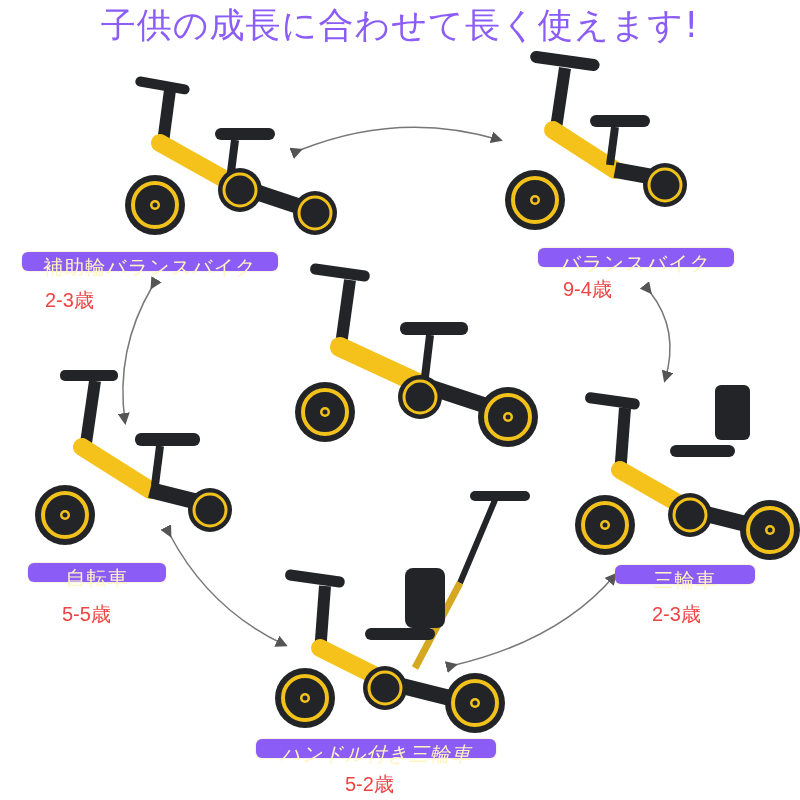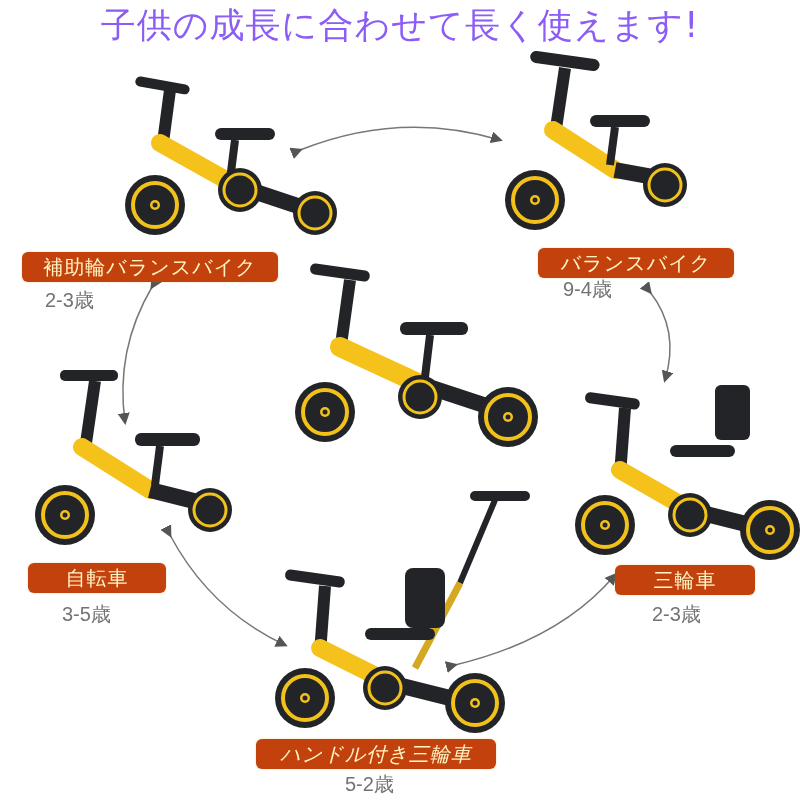--- a/index.html
+++ b/index.html
@@ -1,20 +1,20 @@
 <!DOCTYPE html>
 <html><head>
 <meta charset="utf-8">
 <style>
   html, body { margin:0; padding:0; background:#ffffff; }
   body { width:800px; height:800px; position:relative; overflow:hidden; font-family:"DejaVu Sans", sans-serif; }
   .title { position:absolute; left:0; top:2px; width:800px; text-align:center; font-size:35px; color:#8b5cf6; letter-spacing:1px; font-weight:500; }
   .bike { position:absolute; }
-  .label { position:absolute; height:30px; background:#c2410c; border-radius:6px; color:#fff4c2; font-size:20px; line-height:30px; text-align:center; letter-spacing:1px; box-shadow:0 0 2px rgba(200,150,0,0.4); }
-  .age { position:absolute; font-size:20px; color:#737373; font-family:"Liberation Sans", sans-serif; }
+  .label { position:absolute; height:19px; background:#8b5cf6; border-radius:6px; color:#fff4c2; font-size:20px; line-height:30px; text-align:center; letter-spacing:1px; box-shadow:0 0 2px rgba(200,150,0,0.4); }
+  .age { position:absolute; font-size:20px; color:#ef4444; font-family:"Liberation Sans", sans-serif; }
   svg.arrows { position:absolute; left:0; top:0; }
 </style>
 </head>
 <body>
 
 <div class="title">子供の成長に合わせて長く使えます!</div>
 
 <svg class="arrows" width="800" height="800">
   <defs>
     <marker id="ah" markerWidth="8" markerHeight="8" refX="6" refY="4" orient="auto">
@@ -122,13 +122,13 @@
 <div class="label" style="left:538px;top:248px;width:196px;">バランスバイク</div>
 <div class="age" style="left:563px;top:276px;">9-4歳</div>
 
 <div class="label" style="left:615px;top:565px;width:140px;">三輪車</div>
 <div class="age" style="left:652px;top:601px;">2-3歳</div>
 
 <div class="label" style="left:256px;top:739px;width:240px;font-style:italic;">ハンドル付き三輪車</div>
 <div class="age" style="left:345px;top:771px;">5-2歳</div>
 
 <div class="label" style="left:28px;top:563px;width:138px;">自転車</div>
-<div class="age" style="left:62px;top:601px;">3-5歳</div>
+<div class="age" style="left:62px;top:601px;">5-5歳</div>
 
 </body></html>

